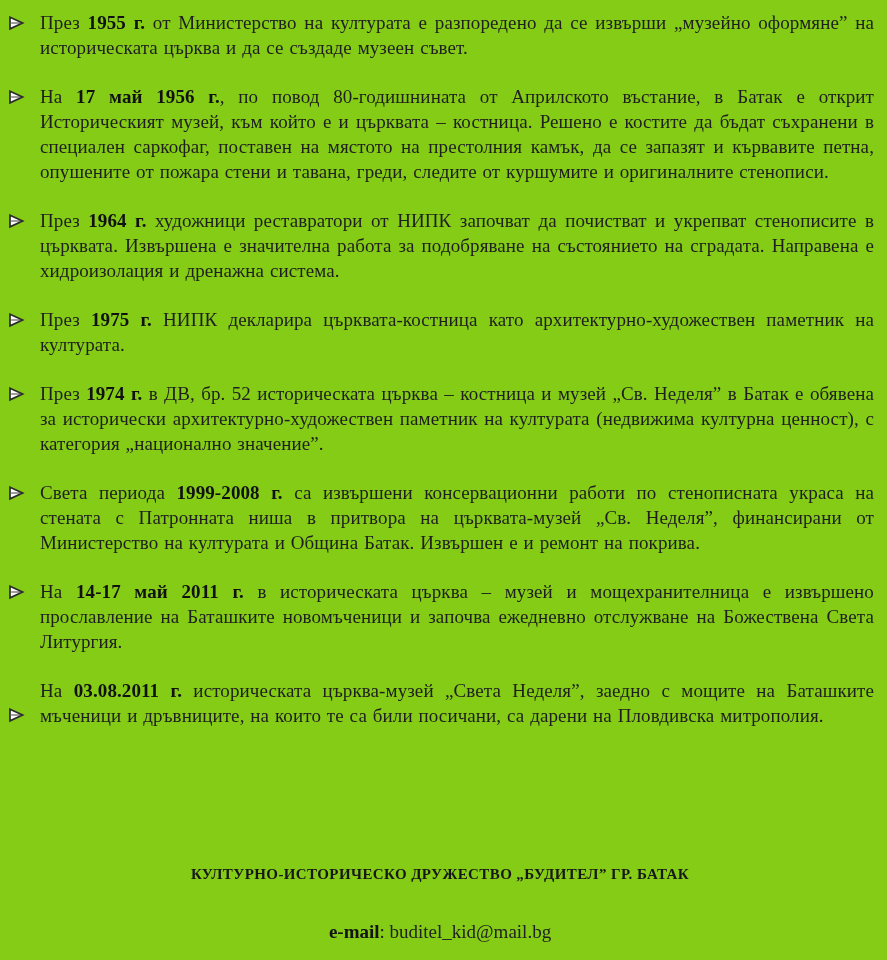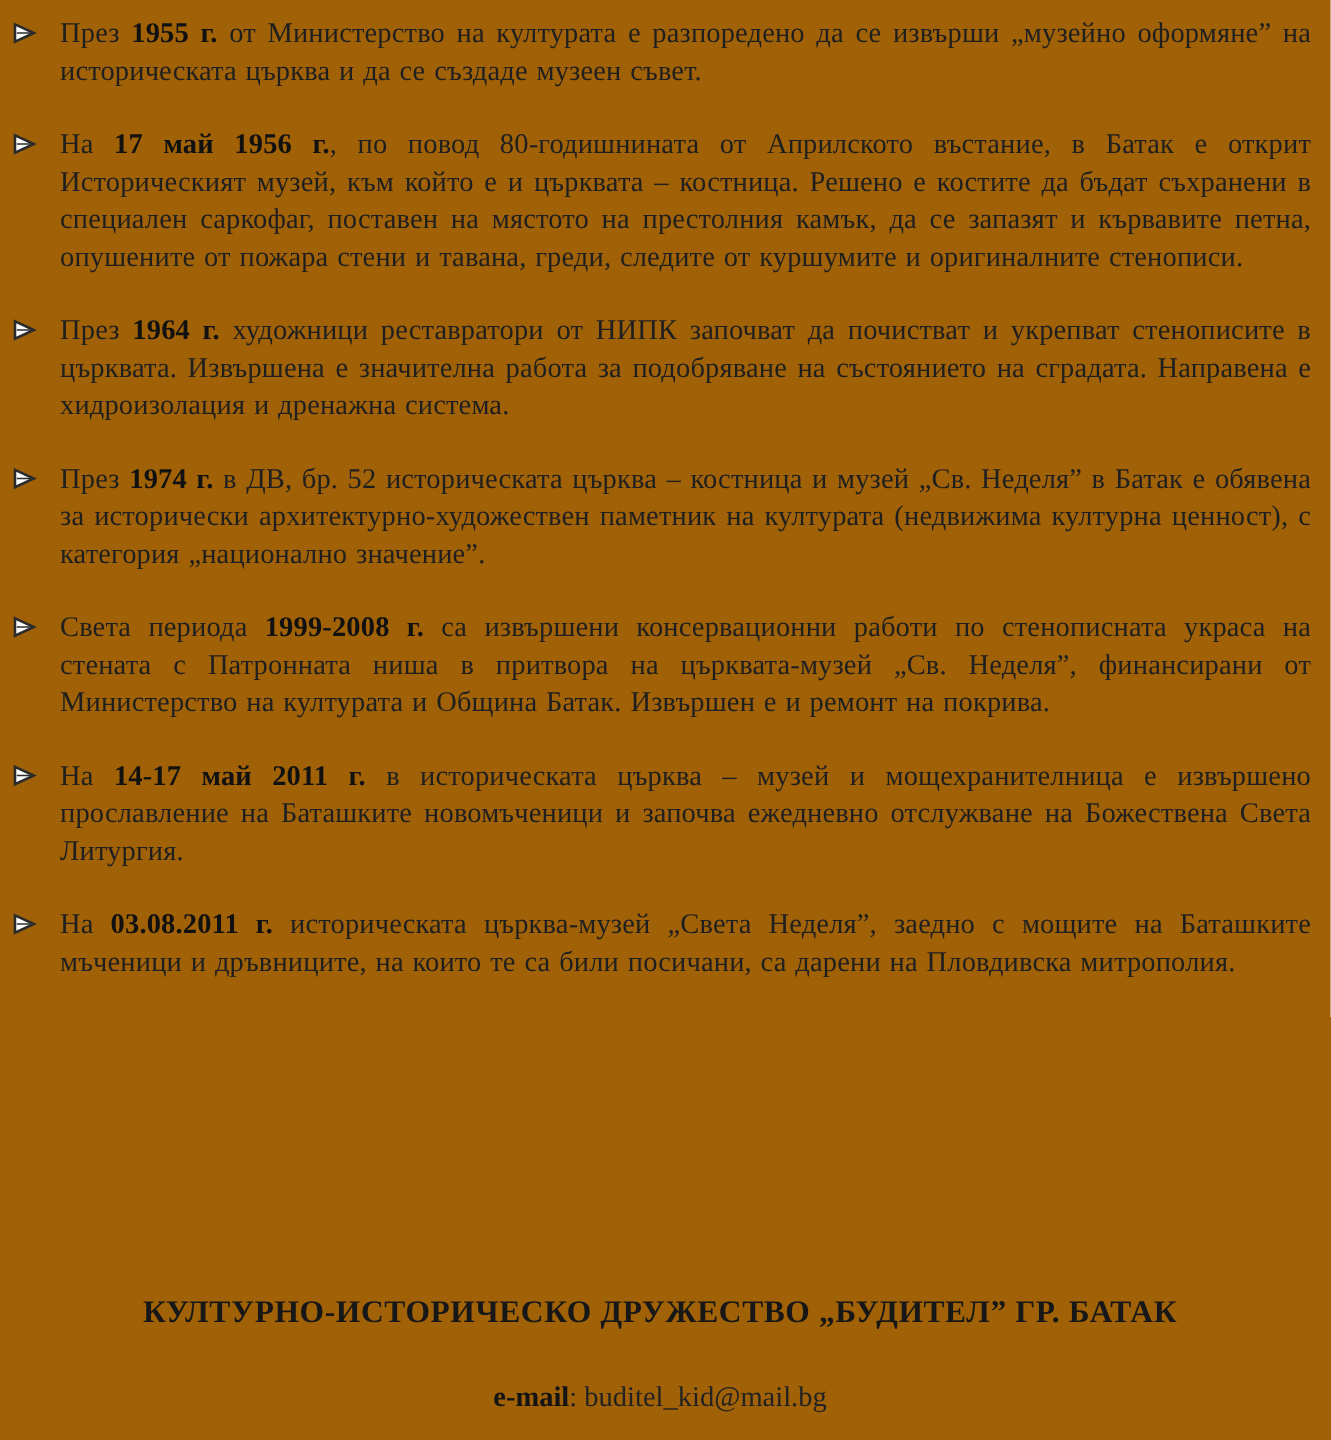--- a/index.html
+++ b/index.html
@@ -5,40 +5,41 @@
   html, body {
     margin: 0;
     padding: 0;
     background: #e8e8e8;
   }
   .page {
     position: relative;
     width: 887px;
     height: 960px;
     margin: 0 auto;
-    background: #a16207;
+    background: #84cc16;
     box-sizing: border-box;
     padding: 10px 13px 0 6px;
     overflow: hidden;
     display: flex;
     flex-direction: column;
     font-family: "Liberation Serif", "DejaVu Serif", serif;
     color: #1f1f1f;
     font-size: 19px;
   }
   .bullet-list {
     display: block;
   }
   .bullet-item {
     display: flex;
     align-items: flex-start;
     margin-bottom: 24px;
   }
   .bullet-item:last-child {
     margin-bottom: 0;
+    align-items: flex-end;
   }
   .marker {
     flex: none;
     width: 34px;
     padding-top: 4px;
     padding-left: 2px;
     box-sizing: border-box;
   }
   .bullet-text {
     margin: 0;
@@ -51,21 +52,21 @@
   .bullet-text b {
     color: #111;
   }
   .footer {
     margin-top: auto;
     padding-bottom: 16px;
     text-align: center;
   }
   .org-name {
     font-weight: bold;
-    font-size: 21px;
+    font-size: 15px;
     color: #171717;
     letter-spacing: 0.4px;
     line-height: 26px;
     margin-top: 16px;
   }
   .email-line {
     font-size: 19px;
     line-height: 25px;
     color: #222;
     margin-top: 32px;
@@ -99,20 +100,27 @@
             <path d="M2 2.2 L14.6 8 L2 13.8 Z" fill="#fdfdfc" stroke="#2b2b2b" stroke-width="1.7" stroke-linejoin="miter"></path>
             <line x1="3.2" y1="8" x2="12.5" y2="8" stroke="#2b2b2b" stroke-width="0.9"></line>
           </svg></span>
         <p class="bullet-text"><span>През </span><b>1964 г.</b><span> художници реставратори от НИПК започват да почистват и укрепват стенописите в църквата. Извършена е значителна работа за подобряване на състоянието на сградата. Направена е хидроизолация и дренажна система.</span></p>
       </div>
       <div class="bullet-item">
         <span class="marker"><svg width="17" height="16" viewBox="0 0 17 16" aria-hidden="true">
             <path d="M2 2.2 L14.6 8 L2 13.8 Z" fill="#fdfdfc" stroke="#2b2b2b" stroke-width="1.7" stroke-linejoin="miter"></path>
             <line x1="3.2" y1="8" x2="12.5" y2="8" stroke="#2b2b2b" stroke-width="0.9"></line>
           </svg></span>
+        <p class="bullet-text"><span>През </span><b>1975 г.</b><span> НИПК декларира църквата-костница като архитектурно-художествен паметник на културата.</span></p>
+      </div>
+      <div class="bullet-item">
+        <span class="marker"><svg width="17" height="16" viewBox="0 0 17 16" aria-hidden="true">
+            <path d="M2 2.2 L14.6 8 L2 13.8 Z" fill="#fdfdfc" stroke="#2b2b2b" stroke-width="1.7" stroke-linejoin="miter"></path>
+            <line x1="3.2" y1="8" x2="12.5" y2="8" stroke="#2b2b2b" stroke-width="0.9"></line>
+          </svg></span>
         <p class="bullet-text"><span>През </span><b>1974 г.</b><span> в ДВ, бр. 52 историческата църква – костница и музей „Св. Неделя” в Батак е обявена за исторически архитектурно-художествен паметник на културата (недвижима културна ценност), с категория „национално значение”.</span></p>
       </div>
       <div class="bullet-item">
         <span class="marker"><svg width="17" height="16" viewBox="0 0 17 16" aria-hidden="true">
             <path d="M2 2.2 L14.6 8 L2 13.8 Z" fill="#fdfdfc" stroke="#2b2b2b" stroke-width="1.7" stroke-linejoin="miter"></path>
             <line x1="3.2" y1="8" x2="12.5" y2="8" stroke="#2b2b2b" stroke-width="0.9"></line>
           </svg></span>
         <p class="bullet-text"><span>Света периода </span><b>1999-2008 г.</b><span> са извършени консервационни работи по стенописната украса на стената с Патронната ниша в притвора на църквата-музей „Св. Неделя”, финансирани от Министерство на културата и Община Батак. Извършен е и ремонт на покрива.</span></p>
       </div>
       <div class="bullet-item">

